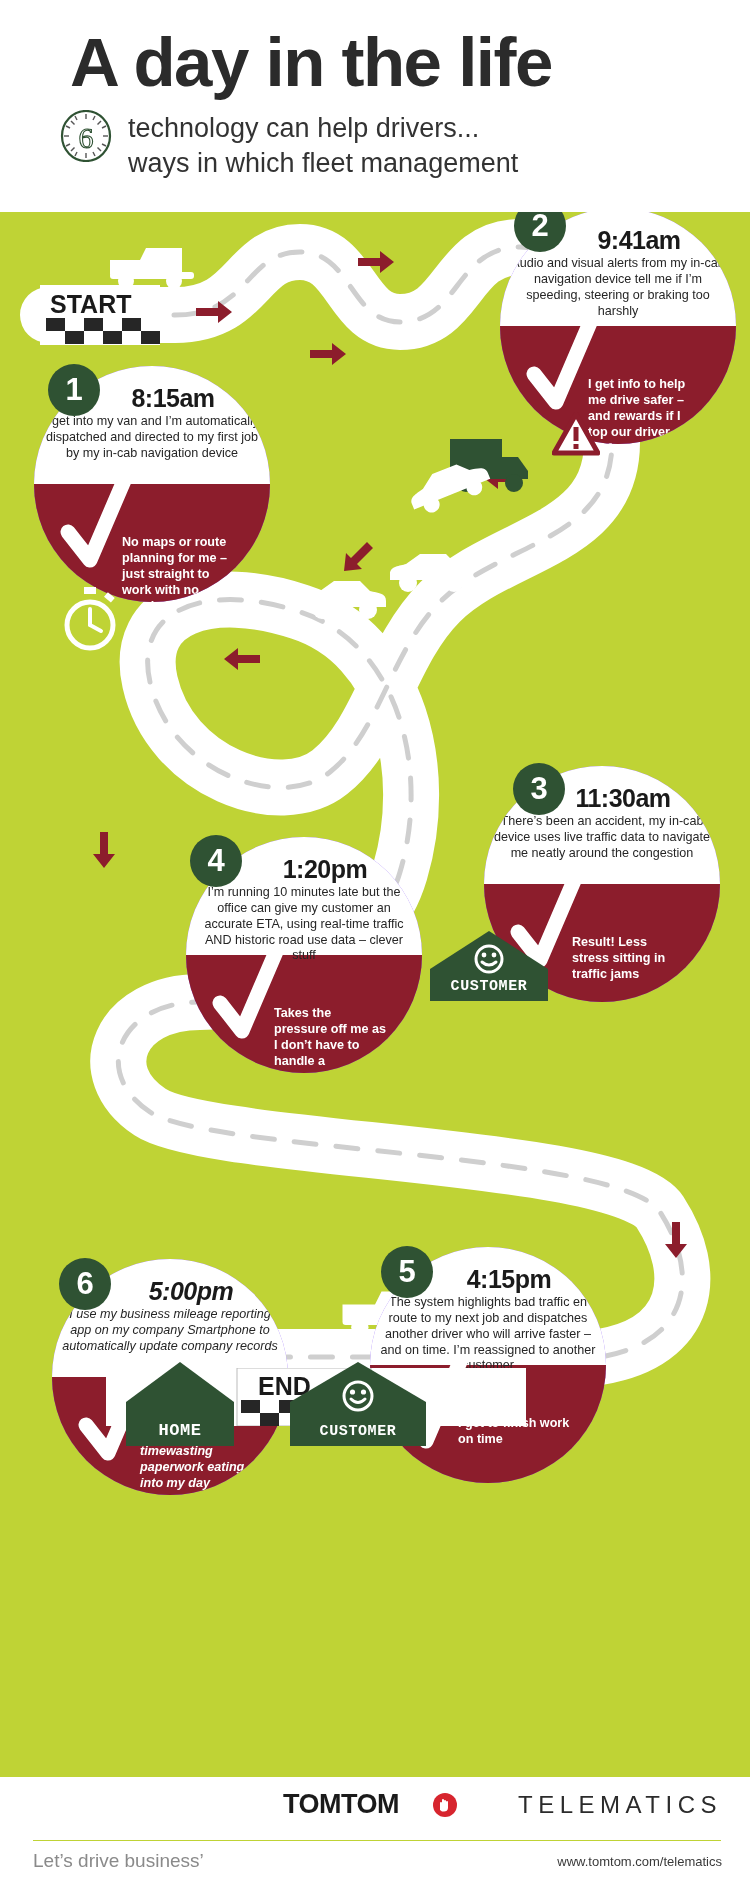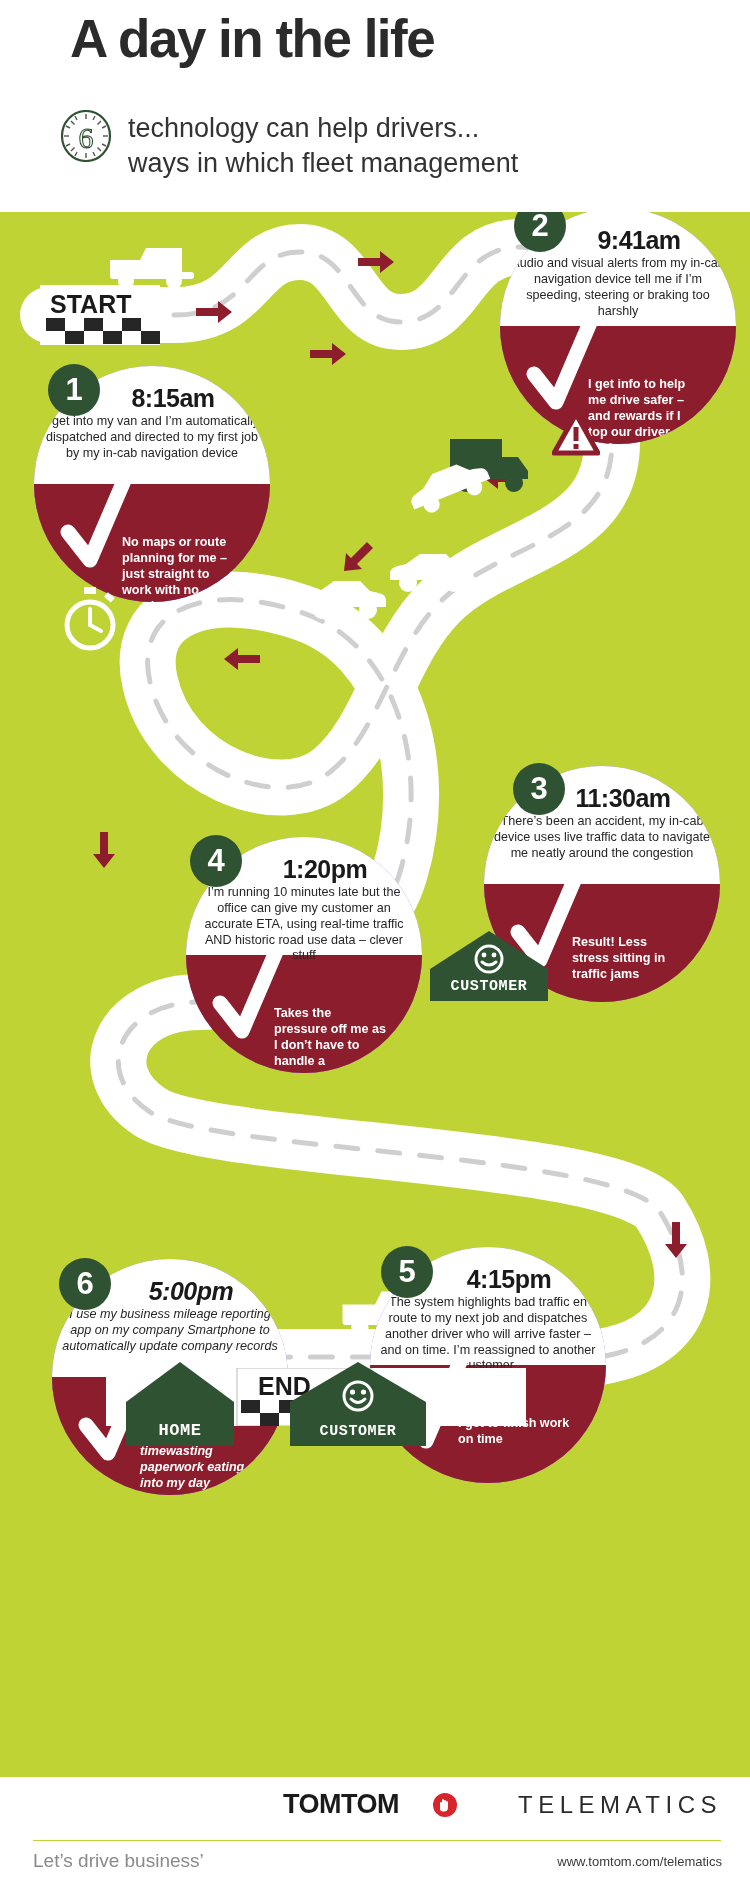--- a/index.html
+++ b/index.html
@@ -8,22 +8,22 @@
     background:#ffffff;
     font-family:"Liberation Sans", sans-serif;
     overflow:hidden;
     position:relative;
   }
   .page{position:relative;width:750px;height:1878px;overflow:hidden;}
 
   
   .header{position:absolute;left:0;top:0;width:750px;height:212px;background:#fff;}
   .title{
-    position:absolute;left:70px;top:12px;
-    font-size:53px;font-weight:bold;color:#2b2b2b;
+    position:absolute;left:70px;top:28px;
+    font-size:69px;font-weight:bold;color:#2b2b2b;
     letter-spacing:-1.5px;line-height:1;
   }
   .clock-wrap{position:absolute;left:60px;top:110px;width:52px;height:52px;}
   .sub{
     position:absolute;left:128px;top:111px;
     font-size:27px;color:#333;line-height:1.28;font-weight:300;
   }
 
   
   .canvas{position:absolute;left:0;top:212px;width:750px;height:1565px;background:#bfd335;overflow:hidden;}

